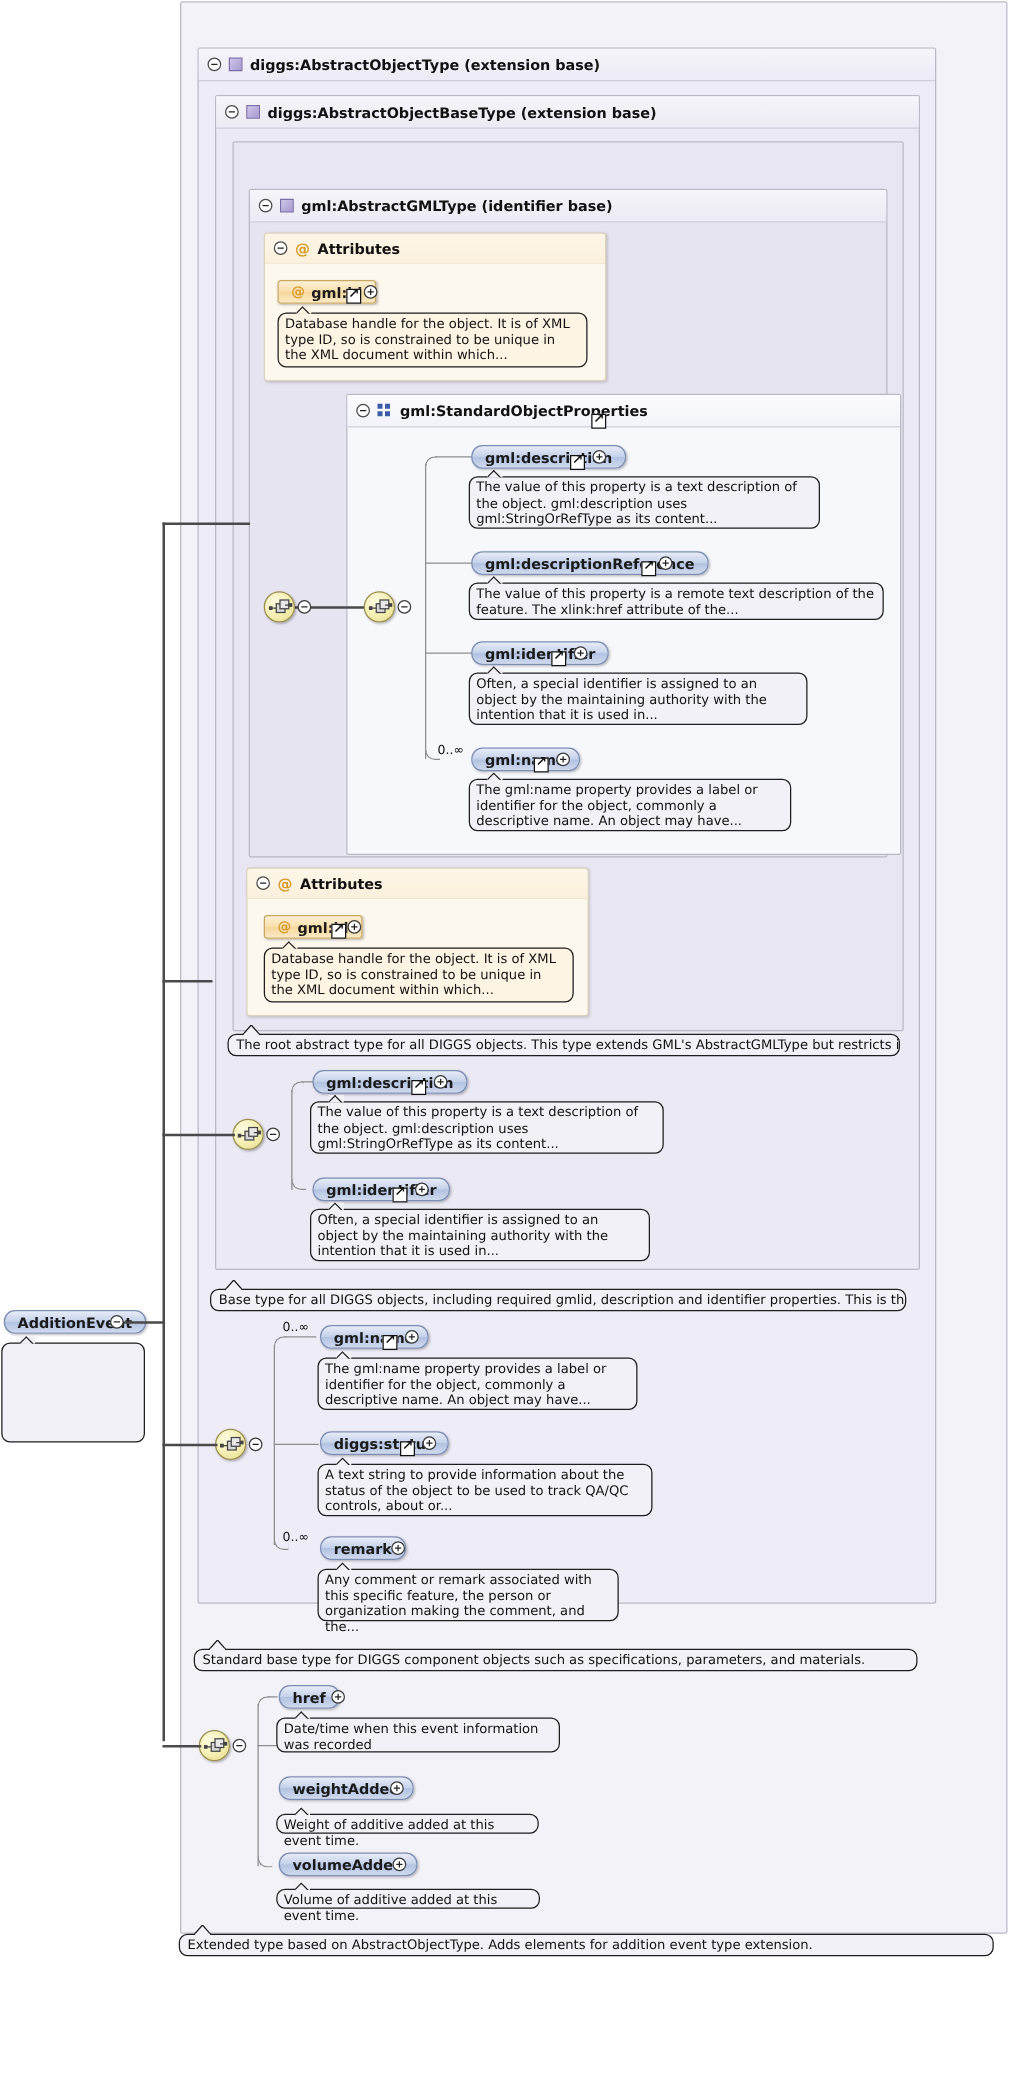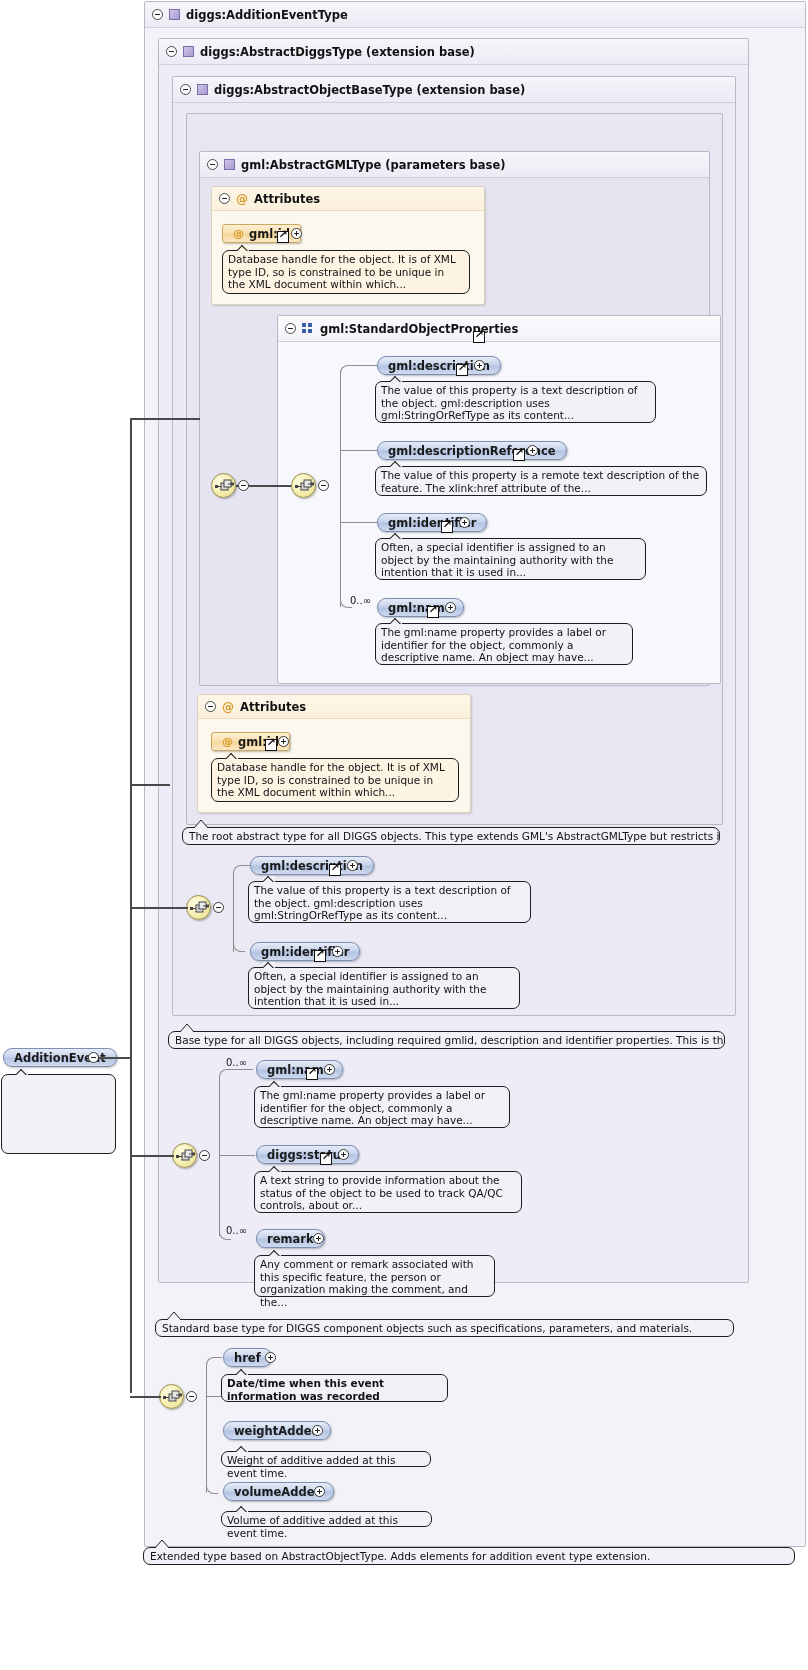--- a/index.html
+++ b/index.html
@@ -275,43 +275,38 @@
 <body>
 
 <div id="canvas">
 
   <div class="box lvl0" style="left:144px; top:1px; width:662px; height:1546px;"></div>
   <div class="box lvl1" style="left:158px; top:38px; width:591px; height:1245px;"></div>
   <div class="box lvl2" style="left:172px; top:76px; width:564px; height:940px;"></div>
   <div class="box lvl3" style="left:186px; top:113px; width:537px; height:712px;"></div>
   <div class="box lvl4" style="left:199px; top:151px; width:511px; height:535px;"></div>
 
-  <div class="box-hdr" style="left:145px; top:2px; width:660px;">
-    <span class="toggle"></span>
-    <span class="type-icon"></span>
-    <span class="lbl">diggs:AdditionEventType</span>
-  </div>
 
   <div class="box-hdr" style="left:159px; top:39px; width:589px;">
     <span class="toggle"></span>
     <span class="type-icon"></span>
-    <span class="lbl">diggs:AbstractDiggsType (extension base)</span>
+    <span class="lbl">diggs:AbstractObjectType (extension base)</span>
   </div>
 
   <div class="box-hdr" style="left:173px; top:77px; width:562px;">
     <span class="toggle"></span>
     <span class="type-icon"></span>
     <span class="lbl">diggs:AbstractObjectBaseType (extension base)</span>
   </div>
 
 
   <div class="box-hdr" style="left:200px; top:152px; width:509px;">
     <span class="toggle"></span>
     <span class="type-icon"></span>
-    <span class="lbl">gml:AbstractGMLType (parameters base)</span>
+    <span class="lbl">gml:AbstractGMLType (identifier base)</span>
   </div>
 
   <div class="attrbox" style="left:211px; top:186px; width:274px; height:119px;"></div>
   <div class="box-hdr attr-hdr" style="left:212px; top:187px; width:272px; height:24px; border-radius:3px 3px 0 0;">
     <span class="toggle"></span>
     <span class="at-icon">@</span>
     <span class="lbl">Attributes</span>
   </div>
 
   <div class="pill attr" style="left:222px; top:224px;">
@@ -552,21 +547,21 @@
   <div class="ln v" style="left:206px; top:1363px; height:130px;"></div>
   <div class="corner" style="left:206px; top:1357px; width:10px; height:8px; border-bottom:none; border-right:none;"></div>
   <div class="ln h" style="left:214px; top:1357px; width:8px;"></div>
   <div class="ln h" style="left:206px; top:1396px; width:16px;"></div>
   <div class="corner-bl" style="left:206px; top:1485px; width:12px; height:9px; border-top:none; border-right:none;"></div>
 
   <div class="pill" style="left:223px; top:1348px;">
     <span class="lbl">href</span>
   </div>
   <div class="plus-s" style="left:265px; top:1352px;"></div>
-  <div class="doc" style="left:221px; top:1374px; width:227px; height:28px;font-weight:bold;">
+  <div class="doc" style="left:221px; top:1374px; width:227px; height:28px;">
     <span class="nub" style="background:#f2f1f7;"></span>
     <span>Date/time when this event information was recorded</span>
   </div>
 
   <div class="pill" style="left:223px; top:1421px;">
     <span class="lbl">weightAdded</span>
   </div>
   <div class="plus-s" style="left:312px; top:1425px;"></div>
   <div class="doc" style="left:221px; top:1451px; width:210px; height:16px;">
     <span class="nub" style="background:#f2f1f7;"></span>

